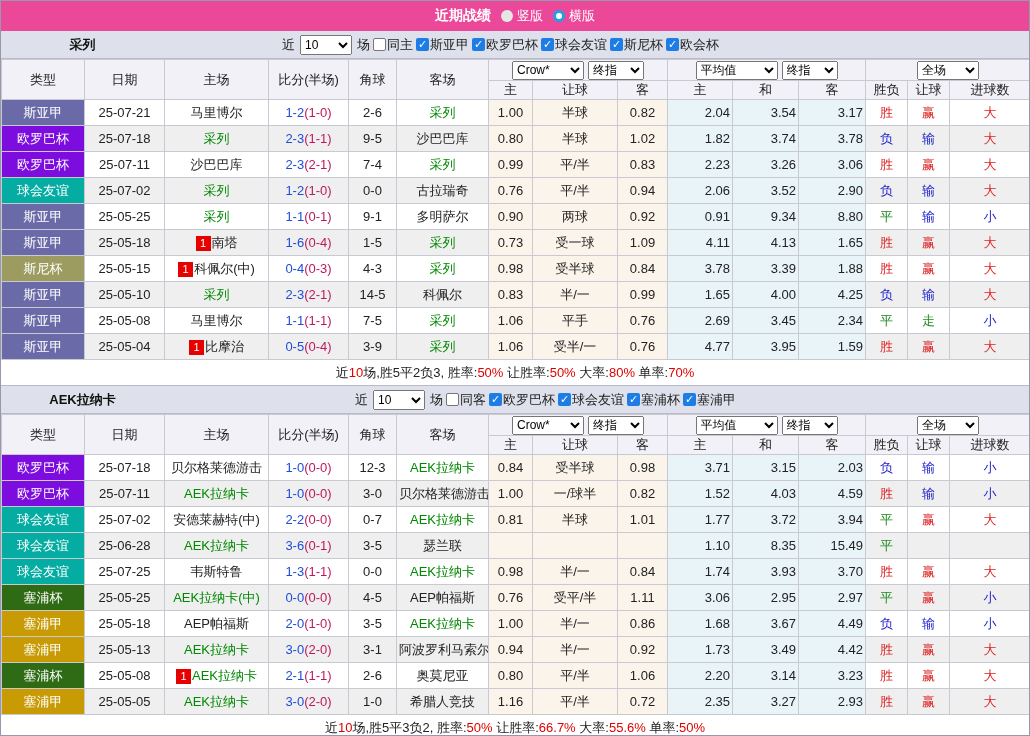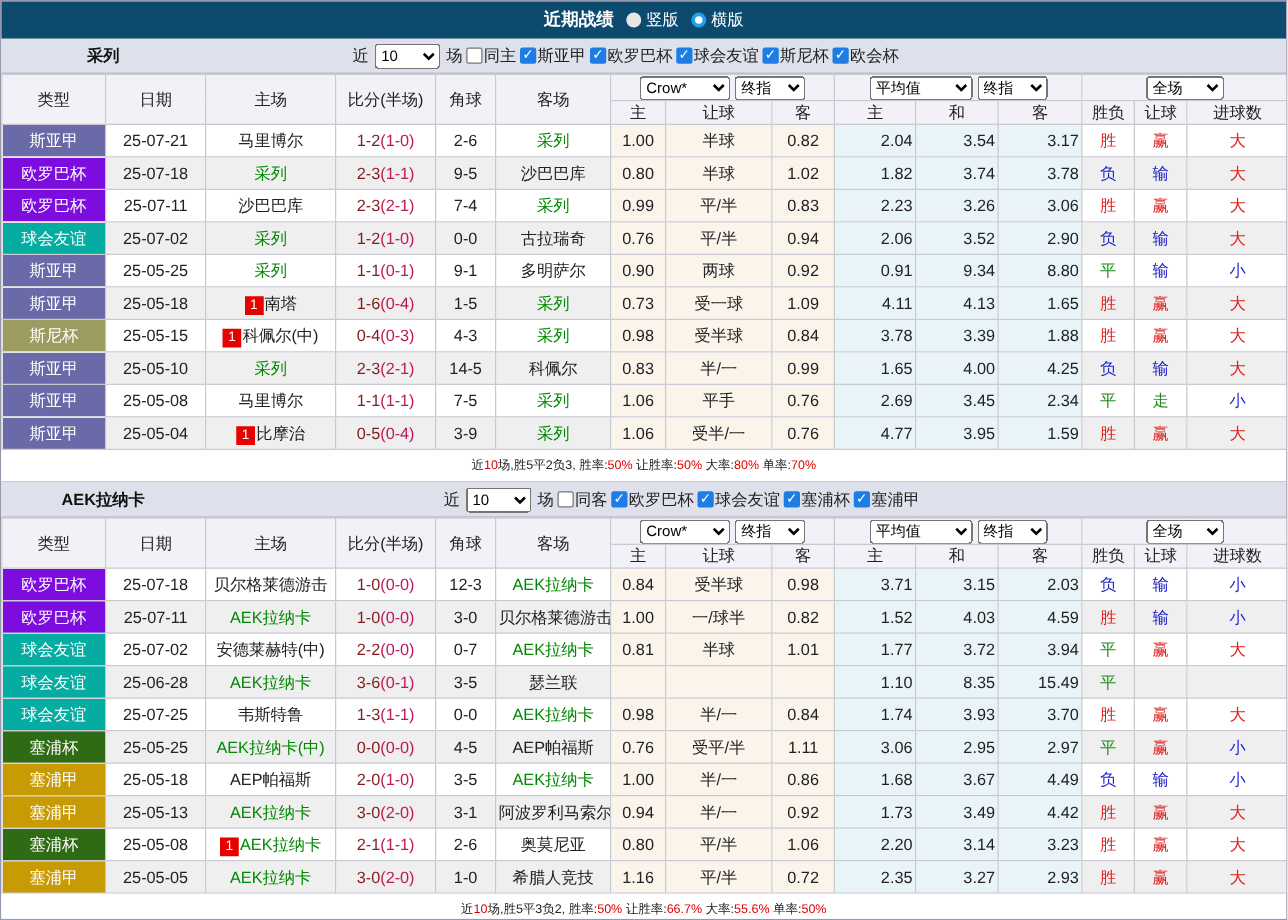--- a/index.html
+++ b/index.html
@@ -27,35 +27,35 @@
   thead th{background:#F1F1F7;font-weight:normal;color:#222;}
   .hrow1 th{height:20px;}
   .hrow2 th{height:18px;font-size:13px;}
   .hsel{height:19px;font-size:12px;margin:0 2px;vertical-align:middle;}
   tbody td{height:25px;font-size:13px;background:#fff;}
   tbody tr:nth-child(even) td.z{background:#EFEFEF;}
   td.type{color:#fff;}
   td.odds{background:#FBF4EB;}
   td.avg{background:#E9F4F9;text-align:right;}
   .tm-focus{color:#008800;}
-  .sc-ft{color:#7f1d1d;margin-top:48px;}
+  .sc-ft{color:#1d4ed8;margin-top:48px;}
   .sc-ht{color:#be185d;}
   .cr{color:#DD2222;}
   .cb2{color:#2222CC;}
   .cg{color:#1E8A1E;}
   .badge{display:inline-block;min-width:13px;height:15px;line-height:15px;background:#E60000;color:#fff;font-size:11px;margin-right:1px;padding:0 1px;}
-  .summary{height:25px;line-height:25px;text-align:center;border-bottom:1px solid #B9B9C9;font-size:10px;background:#fff;}
+  .summary{height:25px;line-height:25px;text-align:center;border-bottom:1px solid #B9B9C9;font-size:13px;background:#fff;}
   .summary .r{color:#E00000;}
   .summary .k{color:#222;}
 </style>
 </head>
 <body>
 
 <div class="page">
-  <div class="titlebar" style="background: #0c4a6e;">
+  <div class="titlebar" style="background: #ec4899;">
     <span class="ttl">近期战绩</span>
     <span class="radio-opt">
       <span class="radio checked"></span>
       <span>竖版</span>
     </span>
     <span class="radio-opt">
       <span class="radio unchecked"></span>
       <span>横版</span>
     </span>
   </div>

